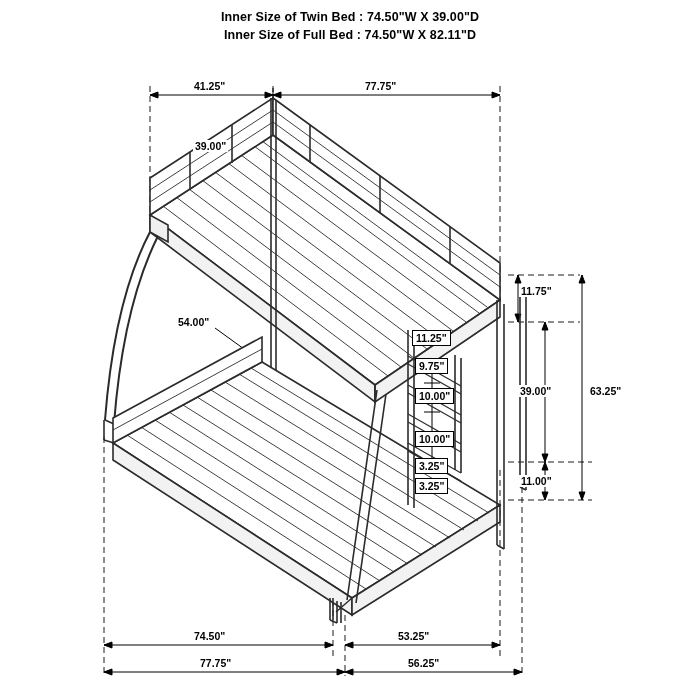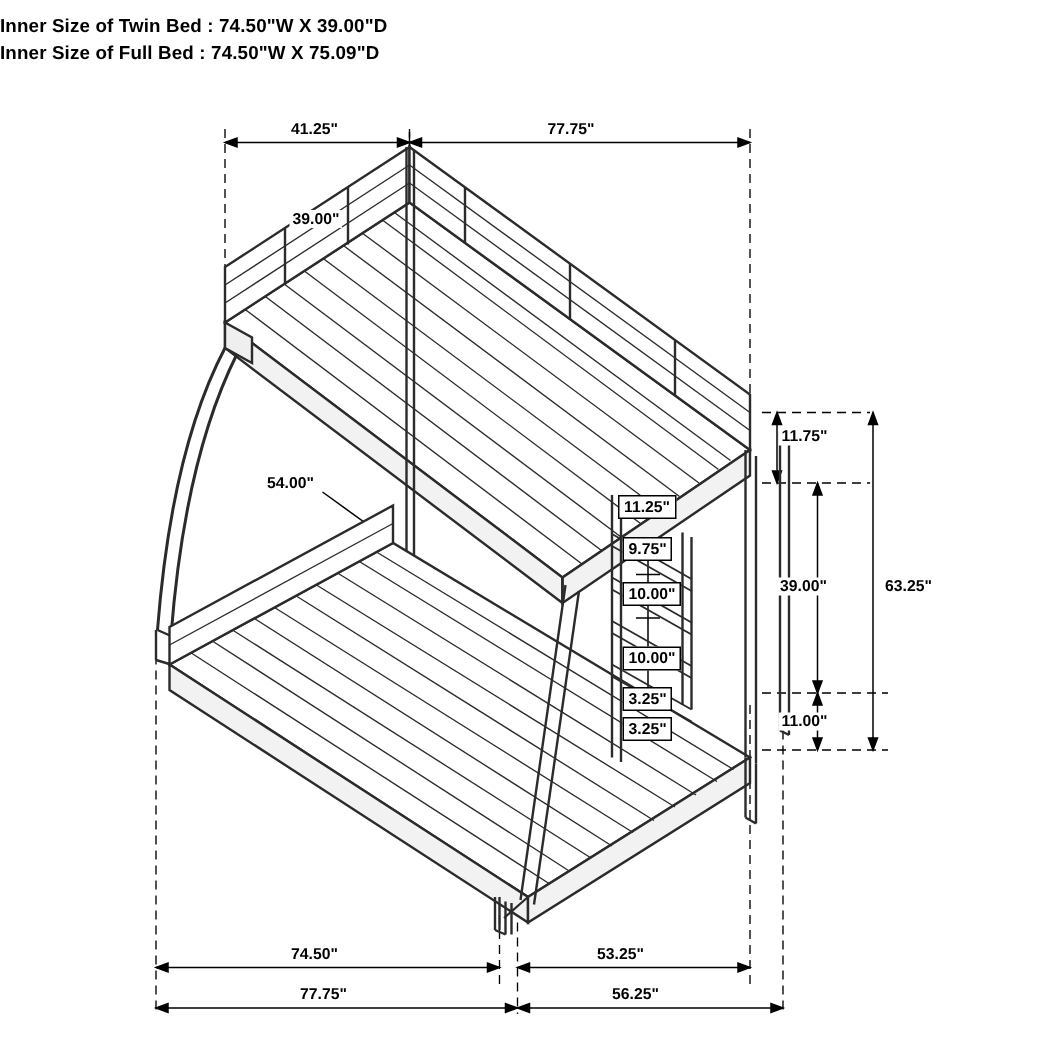--- a/index.html
+++ b/index.html
@@ -13,20 +13,21 @@
     height: 700px;
     background: #ffffff;
     font-family: "Liberation Sans", sans-serif;
     overflow: hidden;
   }
   .title-block {
     position: absolute;
     left: 0;
     top: 8px;
     width: 700px;
+    text-align: center;
   }
   .title-line {
     font-size: 12.5px;
     font-weight: bold;
     color: #000000;
     line-height: 18px;
     letter-spacing: 0.1px;
   }
   svg.diagram {
     position: absolute;
@@ -51,21 +52,21 @@
     background: #ffffff;
   }
 </style>
 </head>
 <body>
 
 <div id="page">
 
   <div class="title-block">
     <div class="title-line">Inner Size of Twin Bed : 74.50"W X 39.00"D</div>
-    <div class="title-line">Inner Size of Full Bed : 74.50"W X 75.09"D</div>
+    <div class="title-line">Inner Size of Full Bed : 74.50"W X 82.11"D</div>
   </div>
 
   <svg class="diagram" viewBox="0 0 700 700">
     <g stroke="#000000" fill="none" stroke-width="1">
 
       <g stroke-dasharray="6 4" stroke-width="0.9">
         <line x1="150" y1="86" x2="150" y2="215"></line>
         <line x1="273" y1="86" x2="273" y2="135"></line>
         <line x1="500" y1="86" x2="500" y2="300"></line>
         <line x1="508" y1="275" x2="580" y2="275"></line>

